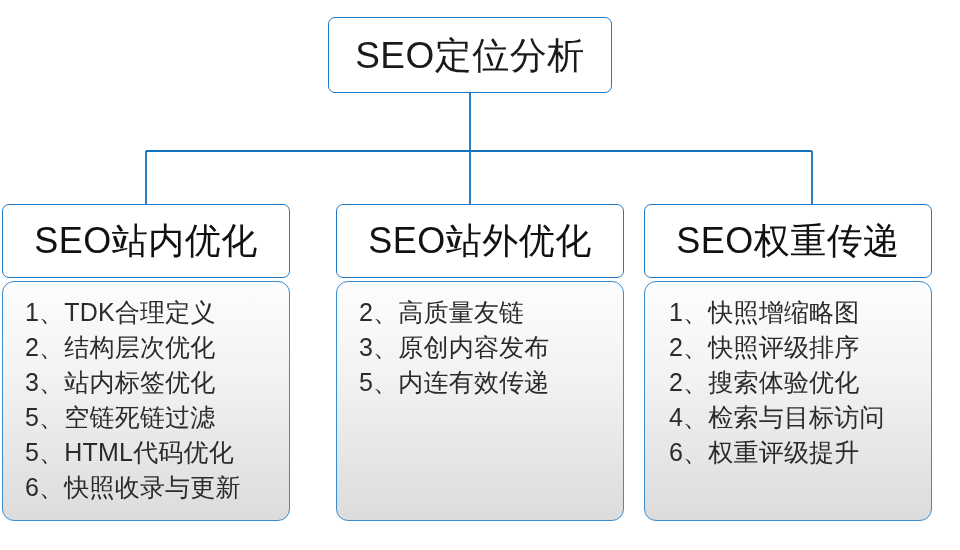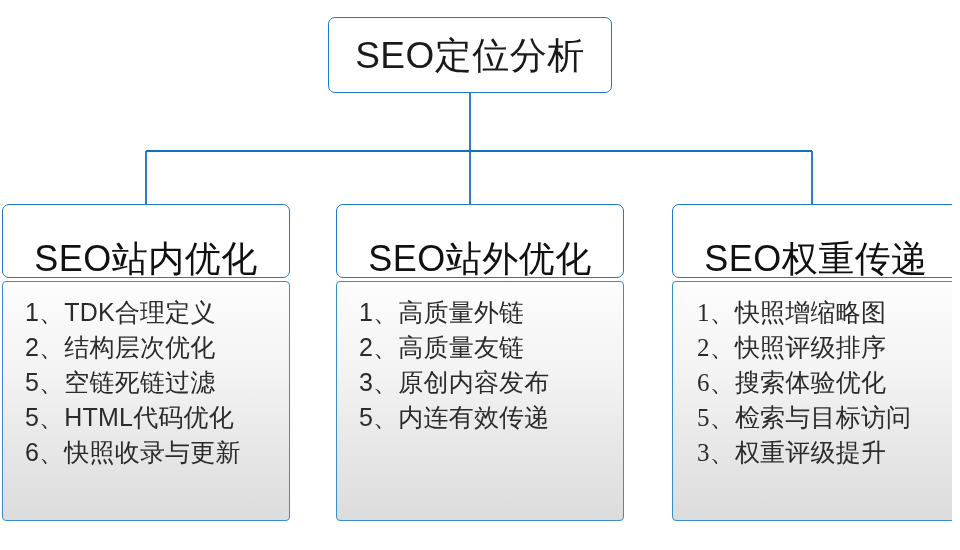--- a/index.html
+++ b/index.html
@@ -52,62 +52,62 @@
   }
 
   
   .branch {
     position: absolute;
     top: 204px;
     width: 288px;
   }
   .branch-1 { left: 2px; }
   .branch-2 { left: 336px; }
-  .branch-3 { left: 672px; }
+  .branch-3 { left: 644px; }
 
   .branch-header {
     box-sizing: border-box;
     width: 100%;
     height: 74px;
     border: 1.6px solid #1f79c4;
     border-radius: 7px;
     background: #ffffff;
     display: flex;
-    align-items: flex-end;
+    align-items: center;
     justify-content: center;
   }
   .branch-header-label {
     font-size: 36px;
     color: #111111;
     letter-spacing: 0.5px;
     line-height: 1;
     white-space: nowrap;
   }
 
   .branch-list {
     box-sizing: border-box;
     margin-top: 3px;
     width: 100%;
     height: 240px;
     border: 1.6px solid #3a8ccd;
-    border-radius: 4px;
+    border-radius: 12px;
     background: linear-gradient(to bottom, #fdfdfd 0%, #f3f3f3 38%, #e4e4e4 78%, #dcdcdc 100%);
     padding: 13px 0 0 0;
     overflow: hidden;
   }
   .list-item {
     font-size: 25px;
     color: #2b2b2b;
     line-height: 35px;
     height: 35px;
     padding-left: 22px;
     white-space: nowrap;
     letter-spacing: 0.2px;
   }
-  .branch-3 .list-item { padding-left: 24px; font-family: Liberation Serif, serif; }
+  .branch-3 .list-item { padding-left: 24px; }
 </style>
 </head>
 <body>
 
 <div id="canvas">
 
   <svg id="connectors" viewBox="0 0 960 550" xmlns="http://www.w3.org/2000/svg">
 
     <line x1="470" y1="93" x2="470" y2="151" stroke="#1272bd" stroke-width="1.8"></line>
 
@@ -122,44 +122,44 @@
     <span class="root-label">SEO定位分析</span>
   </div>
 
   <div class="branch branch-1">
     <div class="branch-header">
       <span class="branch-header-label">SEO站内优化</span>
     </div>
     <div class="branch-list">
       <div class="list-item">1、TDK合理定义</div>
       <div class="list-item">2、结构层次优化</div>
+      <div class="list-item">3、站内标签优化</div>
       <div class="list-item">5、空链死链过滤</div>
       <div class="list-item">5、HTML代码优化</div>
       <div class="list-item">6、快照收录与更新</div>
     </div>
   </div>
 
   <div class="branch branch-2">
     <div class="branch-header">
       <span class="branch-header-label">SEO站外优化</span>
     </div>
     <div class="branch-list">
-      <div class="list-item">1、高质量外链</div>
       <div class="list-item">2、高质量友链</div>
       <div class="list-item">3、原创内容发布</div>
       <div class="list-item">5、内连有效传递</div>
     </div>
   </div>
 
   <div class="branch branch-3">
     <div class="branch-header">
       <span class="branch-header-label">SEO权重传递</span>
     </div>
     <div class="branch-list">
       <div class="list-item">1、快照增缩略图</div>
       <div class="list-item">2、快照评级排序</div>
-      <div class="list-item">6、搜索体验优化</div>
-      <div class="list-item">5、检索与目标访问</div>
-      <div class="list-item">3、权重评级提升</div>
+      <div class="list-item">2、搜索体验优化</div>
+      <div class="list-item">4、检索与目标访问</div>
+      <div class="list-item">6、权重评级提升</div>
     </div>
   </div>
 
 </div>
 
 </body></html>

